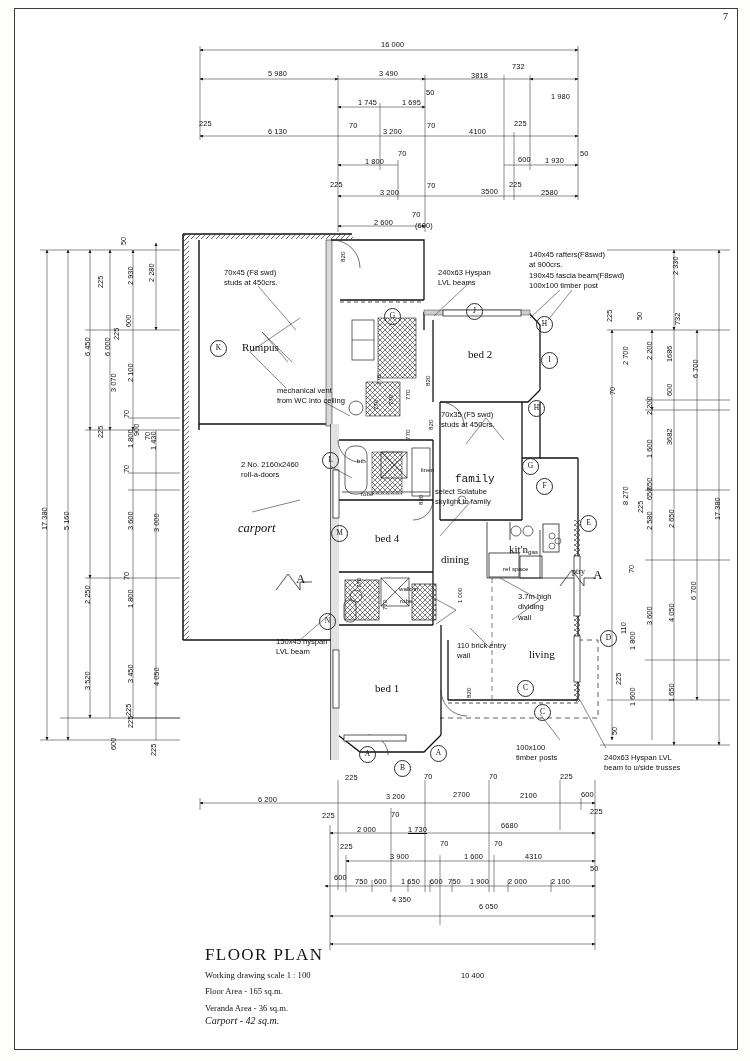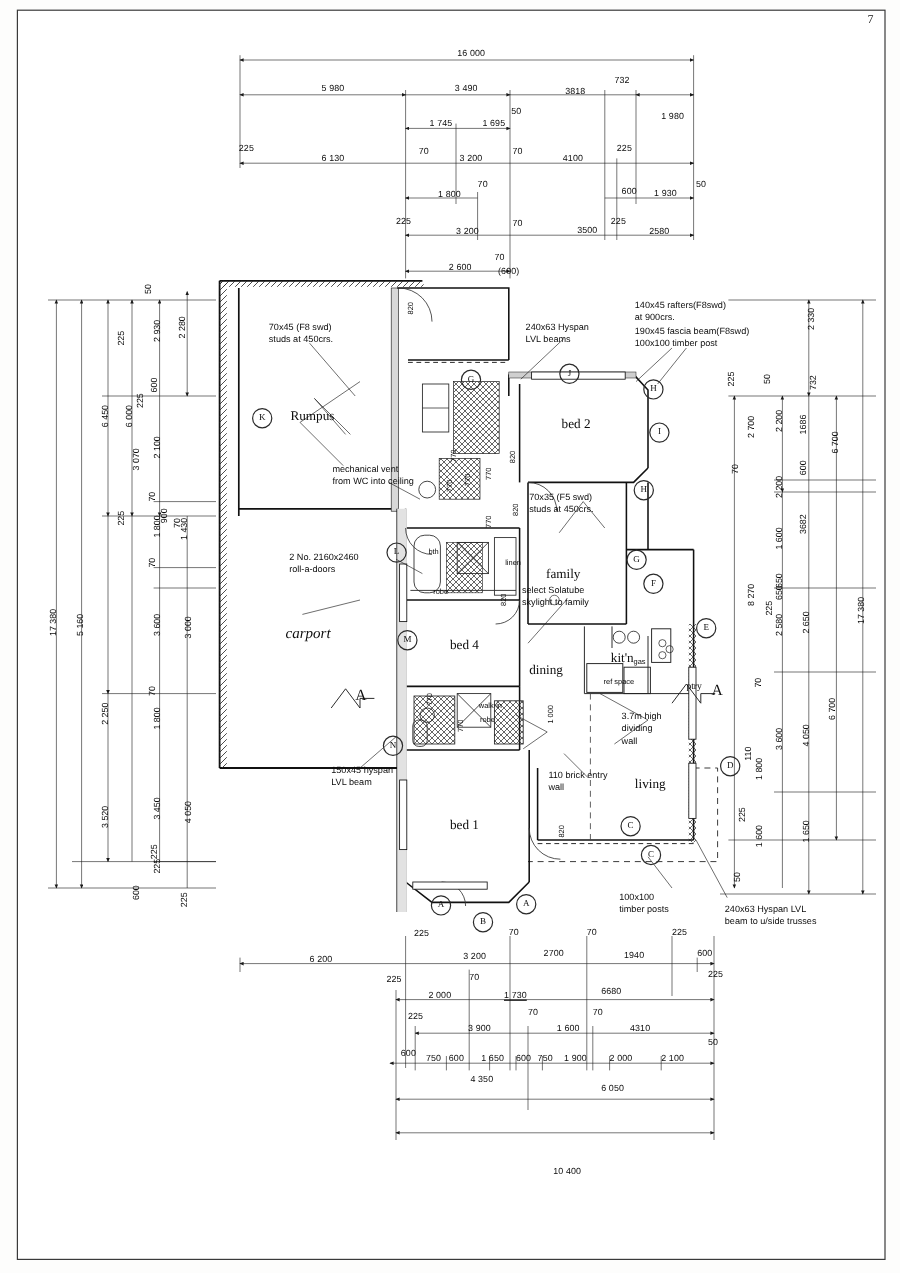--- a/index.html
+++ b/index.html
@@ -310,21 +310,21 @@
       <circle cx="462" cy="500" r="4" stroke="#333" stroke-width="0.6"></circle>
     </g>
   </svg>
 
   <div id="layer-rooms">
       <div class="txt room" style="left: 242px; top: 341px;">Rumpus</div>
       <div class="txt hand" style="left: 238px; top: 521px;">carport</div>
       <div class="txt room" style="left: 375px; top: 532px;">bed 4</div>
       <div class="txt room" style="left: 375px; top: 682px;">bed 1</div>
       <div class="txt room" style="left: 468px; top: 348px;">bed 2</div>
-      <div class="txt room" style="left: 455px; top: 473px;">family</div>
+      <div class="txt room" style="left: 455px; top: 473px; font-family: Liberation Mono, monospace;">family</div>
       <div class="txt room" style="left: 441px; top: 553px;">dining</div>
       <div class="txt room" style="left: 509px; top: 543px;">kit'n</div>
       <div class="txt room" style="left: 529px; top: 648px;">living</div>
       <div class="txt room-sm" style="left: 552px; top: 567px;">ptry</div>
       <div class="txt tiny" style="left: 421px; top: 466px;">linen</div>
       <div class="txt tiny" style="left: 357px; top: 457px;">bth</div>
       <div class="txt tiny" style="left: 361px; top: 490px;">robe</div>
       <div class="txt tiny" style="left: 399px; top: 585px;">walk-in</div>
       <div class="txt tiny" style="left: 400px; top: 597px;">robe</div>
       <div class="txt tiny" style="left: 503px; top: 565px;">ref space</div>
@@ -430,47 +430,47 @@
       <div class="txt dim" style="left: 412px; top: 211px;">70</div>
       <div class="txt dim" style="left: 415px; top: 222px;">(600)</div>
     </div>
   <div id="layer-dbot">
       <div class="txt dim" style="left: 345px; top: 774px;">225</div>
       <div class="txt dim" style="left: 258px; top: 796px;">6 200</div>
       <div class="txt dim" style="left: 386px; top: 793px;">3 200</div>
       <div class="txt dim" style="left: 424px; top: 773px;">70</div>
       <div class="txt dim" style="left: 453px; top: 791px;">2700</div>
       <div class="txt dim" style="left: 489px; top: 773px;">70</div>
-      <div class="txt dim" style="left: 520px; top: 792px;">1940</div>
+      <div class="txt dim" style="left: 520px; top: 792px;">2100</div>
       <div class="txt dim" style="left: 560px; top: 773px;">225</div>
       <div class="txt dim" style="left: 581px; top: 791px;">600</div>
       <div class="txt dim" style="left: 322px; top: 812px;">225</div>
       <div class="txt dim" style="left: 357px; top: 826px;">2 000</div>
       <div class="txt dim" style="left: 391px; top: 811px;">70</div>
-      <div class="txt dim" style="left: 420px; top: 826px; text-decoration: underline;">1 730</div>
+      <div class="txt dim" style="left: 408px; top: 826px; text-decoration: underline;">1 730</div>
       <div class="txt dim" style="left: 501px; top: 822px;">6680</div>
       <div class="txt dim" style="left: 590px; top: 808px;">225</div>
       <div class="txt dim" style="left: 340px; top: 843px;">225</div>
       <div class="txt dim" style="left: 390px; top: 853px;">3 900</div>
       <div class="txt dim" style="left: 440px; top: 840px;">70</div>
       <div class="txt dim" style="left: 464px; top: 853px;">1 600</div>
       <div class="txt dim" style="left: 494px; top: 840px;">70</div>
       <div class="txt dim" style="left: 525px; top: 853px;">4310</div>
       <div class="txt dim" style="left: 590px; top: 865px;">50</div>
       <div class="txt dim" style="left: 334px; top: 874px;">600</div>
       <div class="txt dim" style="left: 355px; top: 878px;">750</div>
       <div class="txt dim" style="left: 374px; top: 878px;">600</div>
       <div class="txt dim" style="left: 401px; top: 878px;">1 650</div>
       <div class="txt dim" style="left: 430px; top: 878px;">600</div>
       <div class="txt dim" style="left: 448px; top: 878px;">750</div>
       <div class="txt dim" style="left: 470px; top: 878px;">1 900</div>
       <div class="txt dim" style="left: 508px; top: 878px;">2 000</div>
       <div class="txt dim" style="left: 551px; top: 878px;">2 100</div>
       <div class="txt dim" style="left: 392px; top: 896px;">4 350</div>
-      <div class="txt dim" style="left: 501px; top: 903px;">6 050</div>
+      <div class="txt dim" style="left: 479px; top: 903px;">6 050</div>
       <div class="txt dim" style="left: 461px; top: 936px; margin-top: 36px;">10 400</div>
     </div>
   <div id="layer-dleft">
       <div class="txt dimv" style="left: 41px; top: 530px; transform: rotate(-90deg);">17 380</div>
       <div class="txt dimv" style="left: 63px; top: 530px; transform: rotate(-90deg);">5 160</div>
       <div class="txt dimv" style="left: 84px; top: 356px; transform: rotate(-90deg);">6 450</div>
       <div class="txt dimv" style="left: 104px; top: 356px; transform: rotate(-90deg);">6 000</div>
       <div class="txt dimv" style="left: 84px; top: 604px; transform: rotate(-90deg);">2 250</div>
       <div class="txt dimv" style="left: 84px; top: 690px; transform: rotate(-90deg);">3 520</div>
       <div class="txt dimv" style="left: 97px; top: 288px; transform: rotate(-90deg);">225</div>
@@ -525,14 +525,21 @@
       <div class="txt dimv" style="left: 690px; top: 600px; transform: rotate(-90deg);">6 700</div>
       <div class="txt dimv" style="left: 620px; top: 634px; transform: rotate(-90deg);">110</div>
       <div class="txt dimv" style="left: 629px; top: 650px; transform: rotate(-90deg);">1 800</div>
       <div class="txt dimv" style="left: 615px; top: 685px; transform: rotate(-90deg);">225</div>
       <div class="txt dimv" style="left: 629px; top: 706px; transform: rotate(-90deg);">1 600</div>
       <div class="txt dimv" style="left: 668px; top: 702px; transform: rotate(-90deg);">1 650</div>
       <div class="txt dimv" style="left: 611px; top: 735px; transform: rotate(-90deg);">50</div>
       <div class="txt dimv" style="left: 646px; top: 500px; transform: rotate(-90deg);">650</div>
     </div>
 
+  <div class="title-blk">
+    <div class="t1">FLOOR PLAN</div>
+    <div class="t2">Working drawing scale 1 : 100</div>
+    <div class="t2">Floor Area  -  165 sq.m.</div>
+    <div class="t2">Veranda Area  -  36 sq.m.</div>
+    <div class="t3">Carport    -  42 sq.m.</div>
+  </div>
 
 </div>
 
 </body></html>

